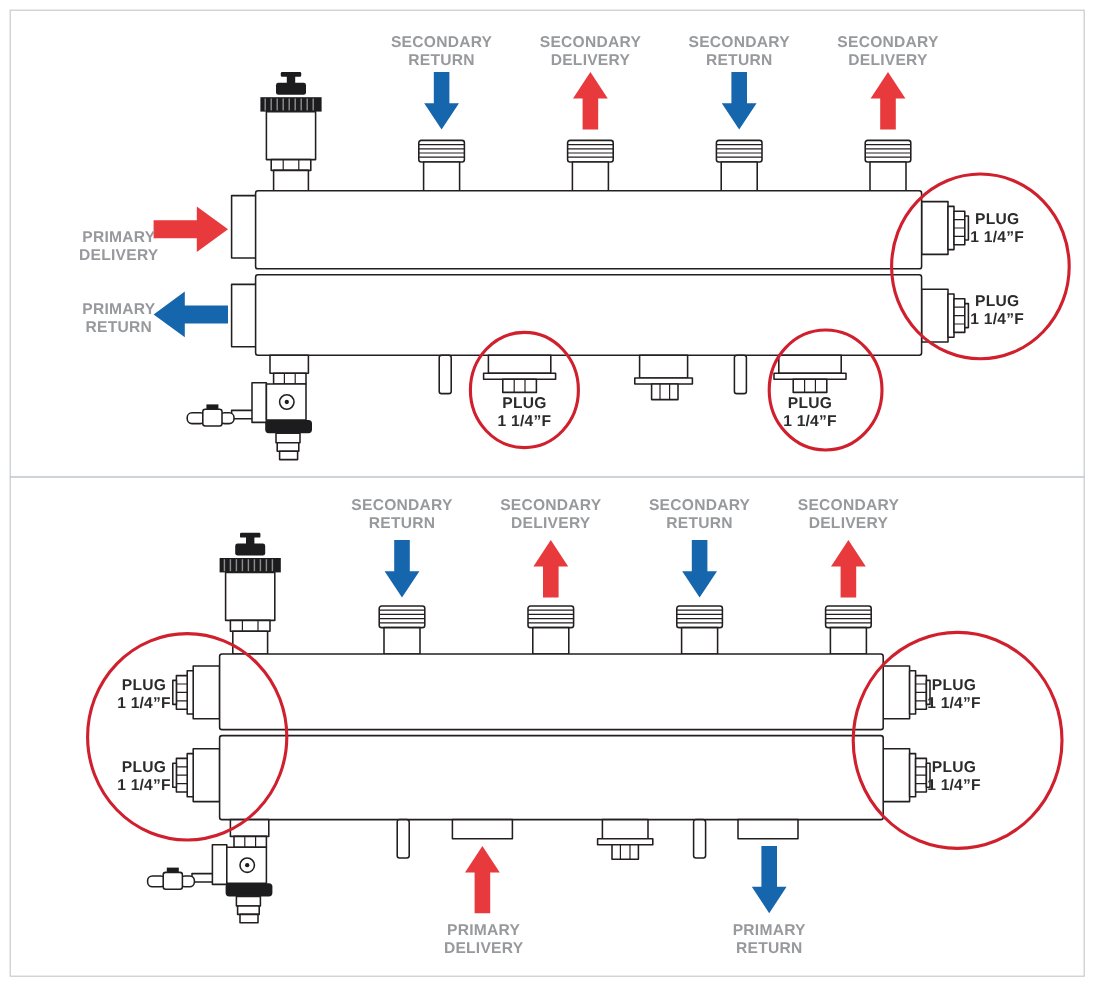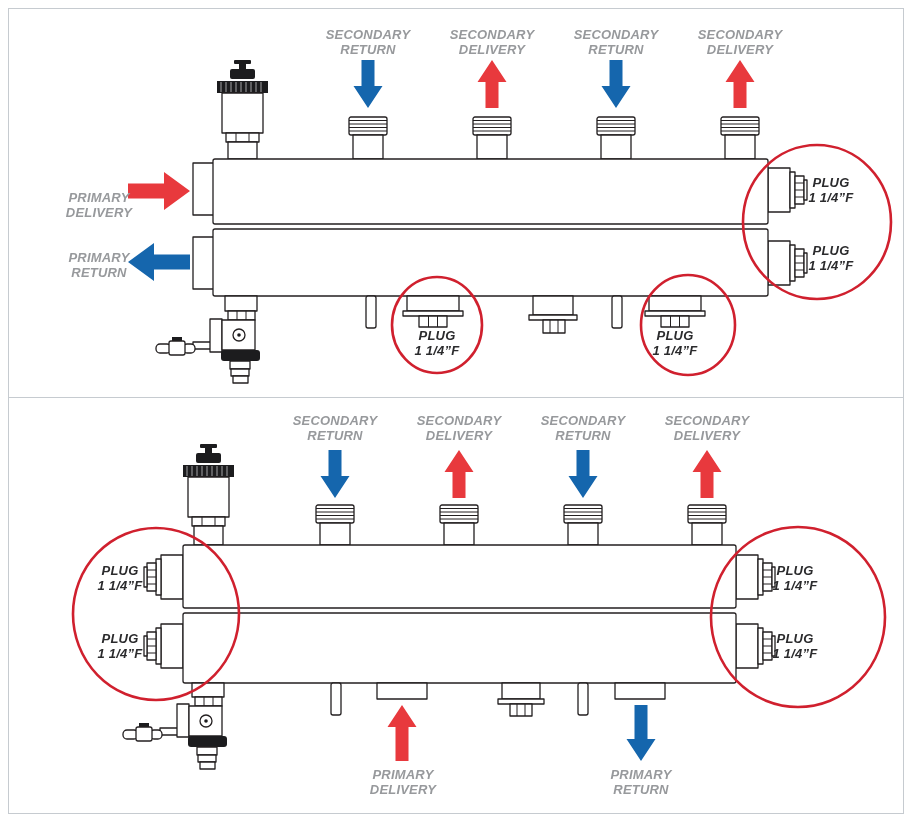--- a/index.html
+++ b/index.html
@@ -1,17 +1,17 @@
 <!DOCTYPE html>
 <html style="--arrow_red: #e8393d; --arrow_blue: #1566ad; --label_gray: #97999c; --label_black: #2b2b2d; --circle_red: #d0202e; --line_black: #231f20; --panel_border: #c6cbd0;"><head>
 <meta charset="utf-8">
 <style>
   html,body{margin:0;padding:0;background:#ffffff;}
   .stage{position:relative;width:915px;height:821px;background:#fff;overflow:hidden;
-         font-family:"Liberation Sans","DejaVu Sans",sans-serif;font-style:italic;}
+         font-family:"Liberation Sans","DejaVu Sans",sans-serif;}
   .frame{position:absolute;border:1.4px solid var(--panel_border,#c6cbd0);box-sizing:border-box;}
   .draw{position:absolute;left:0;}
   .lbl{position:absolute;transform:translateX(-50%);text-align:center;white-space:nowrap;
        font-weight:700;font-size:13px;line-height:15px;letter-spacing:.2px;
        color:var(--label_gray,#97999c);}
   .lbl.black{color:var(--label_black,#2b2b2d);}
   
   .st{fill:#ffffff;stroke:var(--line_black,#231f20);stroke-width:1.3;stroke-linejoin:round;}
   .sn{fill:none;stroke:var(--line_black,#231f20);stroke-width:1;}
   .sd{fill:#1c1c1e;stroke:none;}

